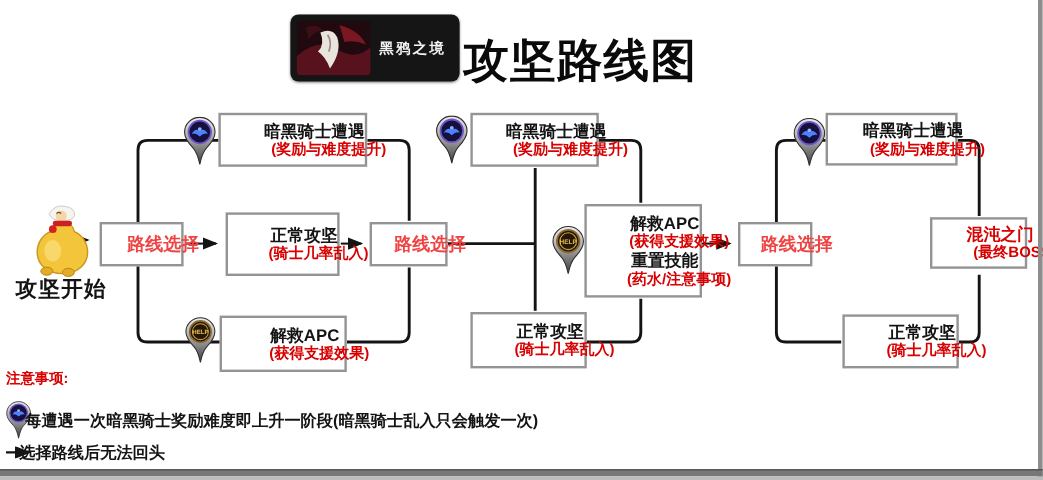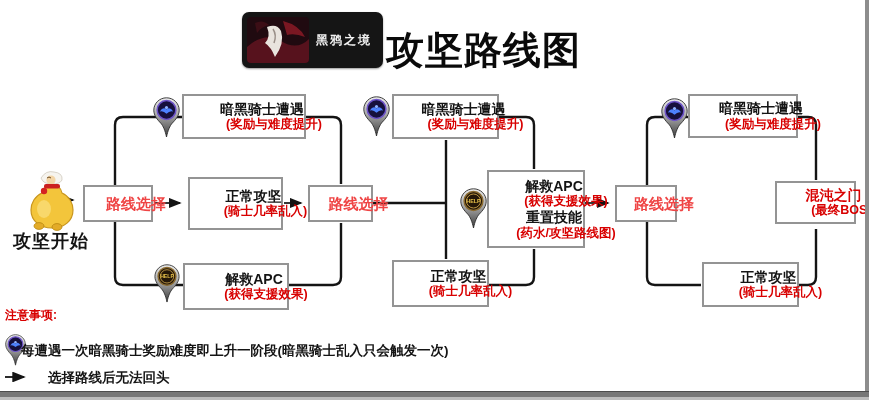--- a/index.html
+++ b/index.html
@@ -54,21 +54,21 @@
   
   .notes-heading{
     position:absolute;left:5px;top:307px;color:var(--red);
     font-size:12px;font-weight:bold;z-index:2;
   }
   .note-text{
     position:absolute;font-size:13.5px;font-weight:bold;color:#141414;z-index:2;
     white-space:nowrap;
   }
   .note1-text{left:21px;top:342px;}
-  .note2-text{left:48px;top:369px;}
+  .note2-text{left:16px;top:369px;}
   .note-marker{position:absolute;left:5px;top:334px;z-index:2;}
   .note-arrow{position:absolute;left:4px;top:372px;z-index:2;}
 
   
   .edge-right{position:absolute;right:0;top:0;width:4px;height:400px;background:#8d8d8d;z-index:5;}
   .edge-bottom{position:absolute;left:0;top:391px;width:869px;height:5px;background:#777777;border-top:1px solid #4c4c4c;z-index:5;}
   .edge-bottom2{position:absolute;left:0;top:397px;width:869px;height:3px;background:#bcbcbc;z-index:5;}
 </style>
 </head>
 <body>
@@ -171,21 +171,21 @@
 </div>
 
 <div class="fbox" style="left:392px;top:94px;width:107px;height:45px">
   <span class="t">暗黑骑士遭遇</span>
   <span class="r">(奖励与难度提升)</span>
 </div>
 <div class="fbox" style="left:487px;top:170px;width:98px;height:78px">
   <span class="t">解救APC</span>
   <span class="r">(获得支援效果)</span>
   <span class="t">重置技能</span>
-  <span class="r">(药水/攻坚路线图)</span>
+  <span class="r">(药水/注意事项)</span>
 </div>
 <div class="fbox" style="left:392px;top:260px;width:97px;height:47px">
   <span class="t">正常攻坚</span>
   <span class="r">(骑士几率乱入)</span>
 </div>
 
 <div class="fbox" style="left:688px;top:94px;width:110px;height:44px">
   <span class="t">暗黑骑士遭遇</span>
   <span class="r">(奖励与难度提升)</span>
 </div>

